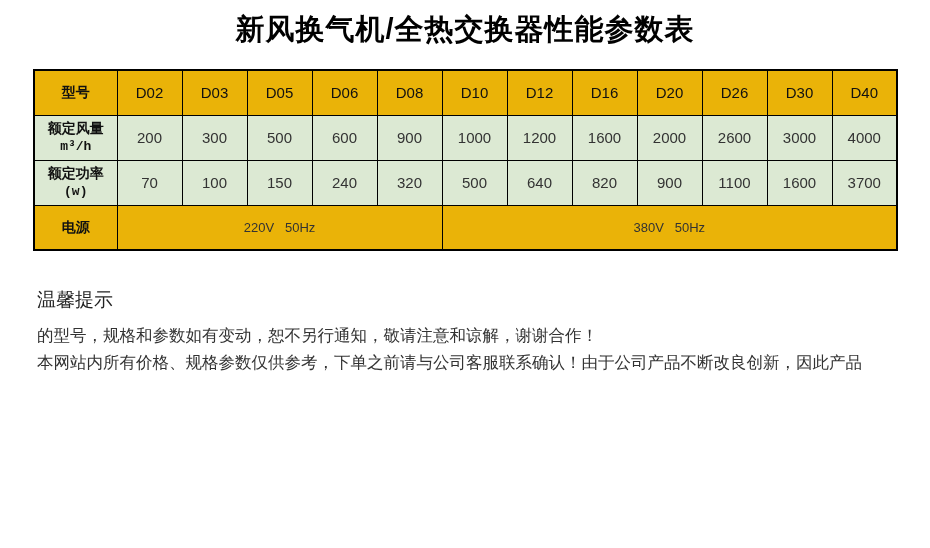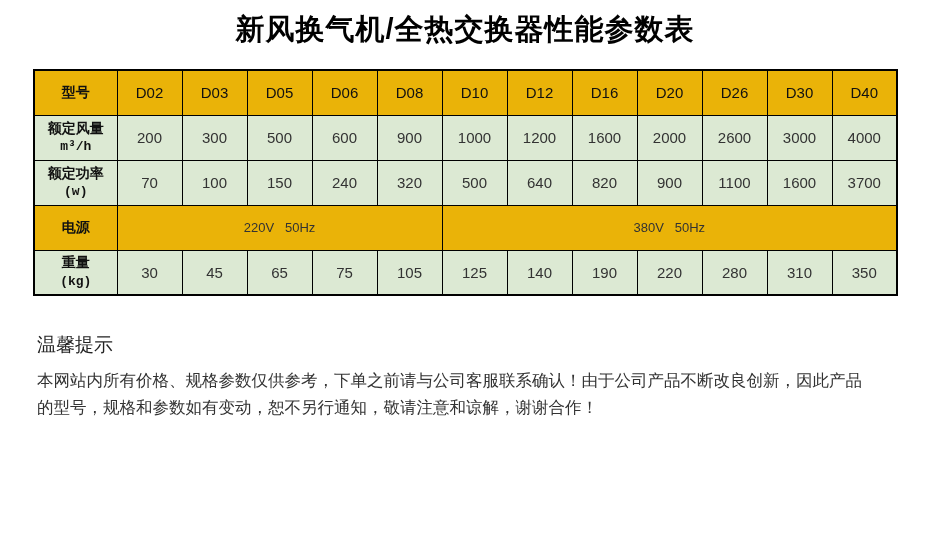--- a/index.html
+++ b/index.html
@@ -133,35 +133,20 @@
         <td>900</td>
         <td>1100</td>
         <td>1600</td>
         <td>3700</td>
       </tr>
       <tr class="white">
         <th class="row-label">电源</th>
         <td class="power-span" colspan="5">220V   50Hz</td>
         <td class="power-span" colspan="7">380V   50Hz</td>
       </tr>
-      <tr class="green">
-        <th class="row-label">重量<br><span class="sub">(kg)</span></th>
-        <td>30</td>
-        <td>45</td>
-        <td>65</td>
-        <td>75</td>
-        <td>105</td>
-        <td>125</td>
-        <td>140</td>
-        <td>190</td>
-        <td>220</td>
-        <td>280</td>
-        <td>310</td>
-        <td>350</td>
-      </tr>
     </tbody>
 </table>
 
 <div class="footer">
   <div class="footer-heading">温馨提示</div>
+  <div class="footer-line">的型号，规格和参数如有变动，恕不另行通知，敬请注意和谅解，谢谢合作！</div>
   <div class="footer-line">本网站内所有价格、规格参数仅供参考，下单之前请与公司客服联系确认！由于公司产品不断改良创新，因此产品</div>
-  <div class="footer-line">的型号，规格和参数如有变动，恕不另行通知，敬请注意和谅解，谢谢合作！</div>
 </div>
 
 </body></html>

